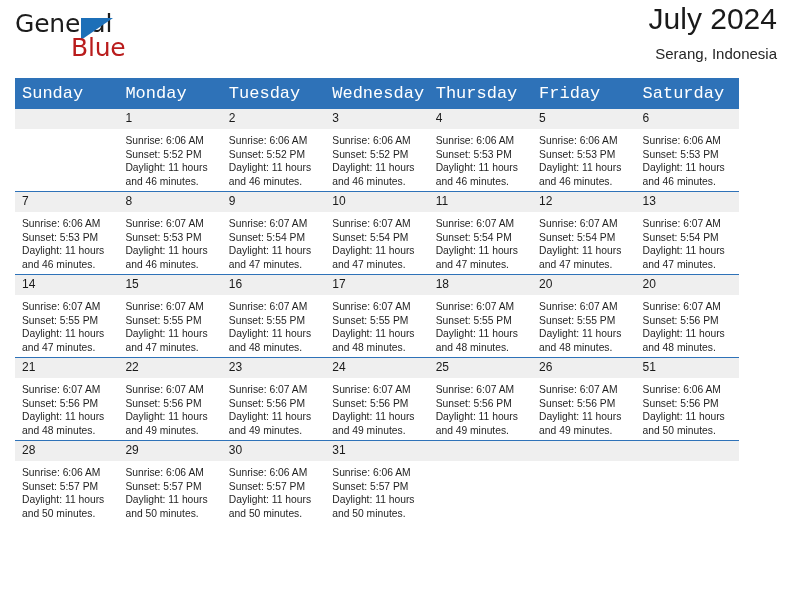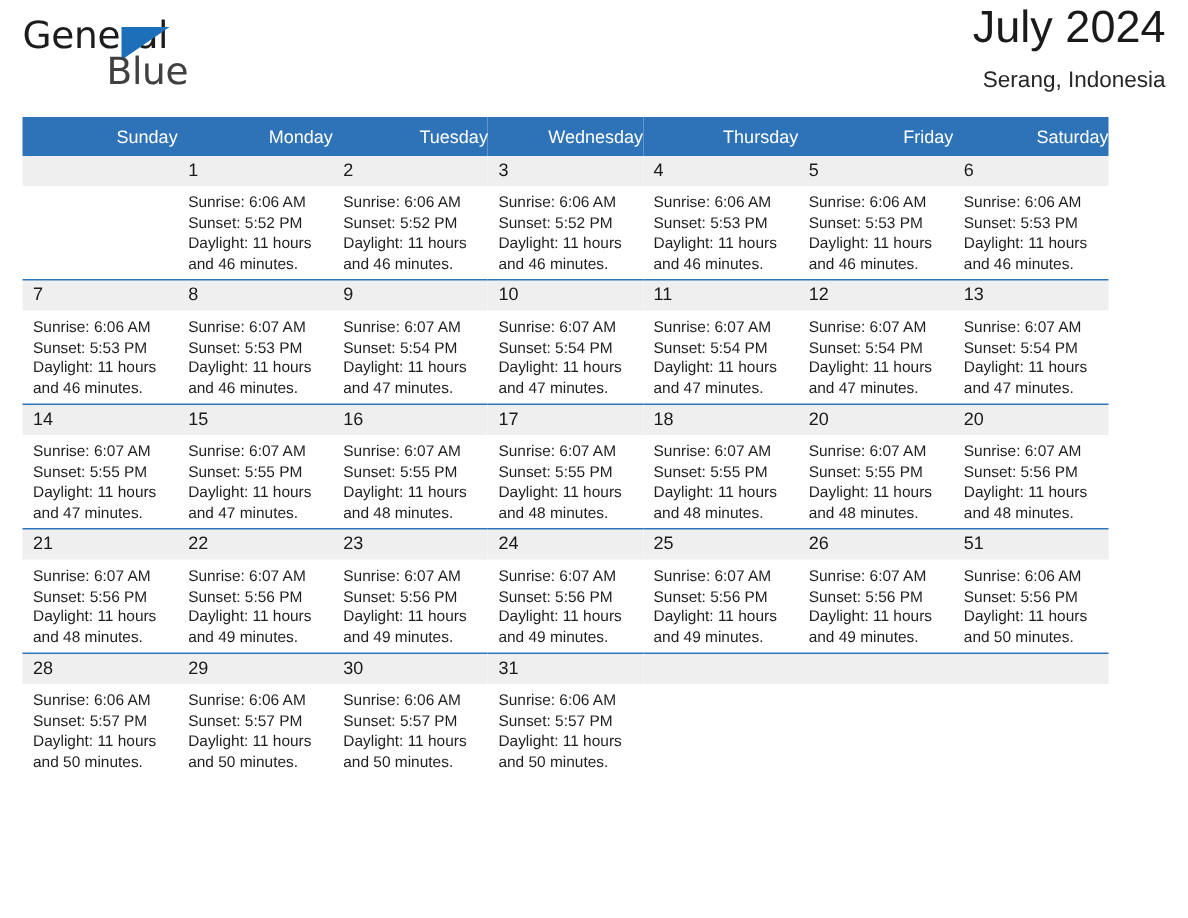--- a/index.html
+++ b/index.html
@@ -46,21 +46,21 @@
     color: #1c1c1c;
     font-family: "DejaVu Sans", sans-serif;
     font-weight: 400;
   }
   .logo-blue {
     position: absolute;
     left: 56px;
     top: 24px;
     font-size: 25px;
     letter-spacing: -0.2px;
-    color: #404040;
+    color: #b91c1c;
     font-family: "DejaVu Sans", sans-serif;
     font-weight: 400;
   }
   .logo-triangle {
     position: absolute;
     left: 66px;
     top: 9px;
     width: 0;
     height: 0;
     border-left: 32px solid #1c6fb8;
@@ -89,26 +89,27 @@
   
   .calendar {
     margin-top: 4px;
     width: 724px;
     border-collapse: collapse;
     table-layout: fixed;
   }
   .calendar th {
     background: #2e72b8;
     color: #ffffff;
-    font-size: 12px;
+    font-size: 17px;
     font-weight: normal;
-    text-align: right;
+    text-align: left;
     padding: 6px 0 6px 7px;
     height: 10px;
     border: none;
+    font-family: Liberation Mono, monospace;
   }
   .calendar td {
     vertical-align: top;
     padding: 0;
     border: none;
     border-top: 1.2px solid #2e72b8;
     height: 82px;
     background: #ffffff;
   }
   .calendar tr.week-first td {

